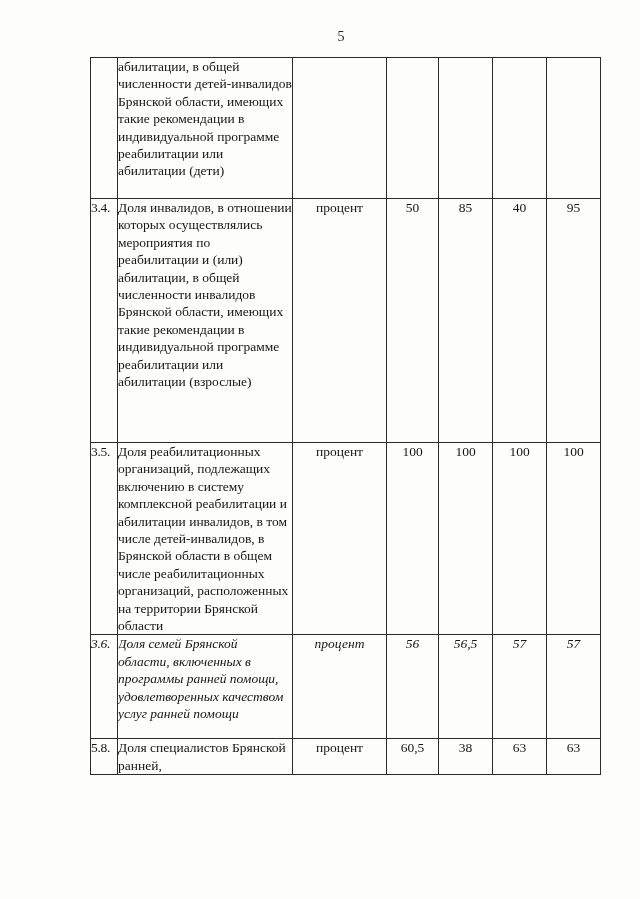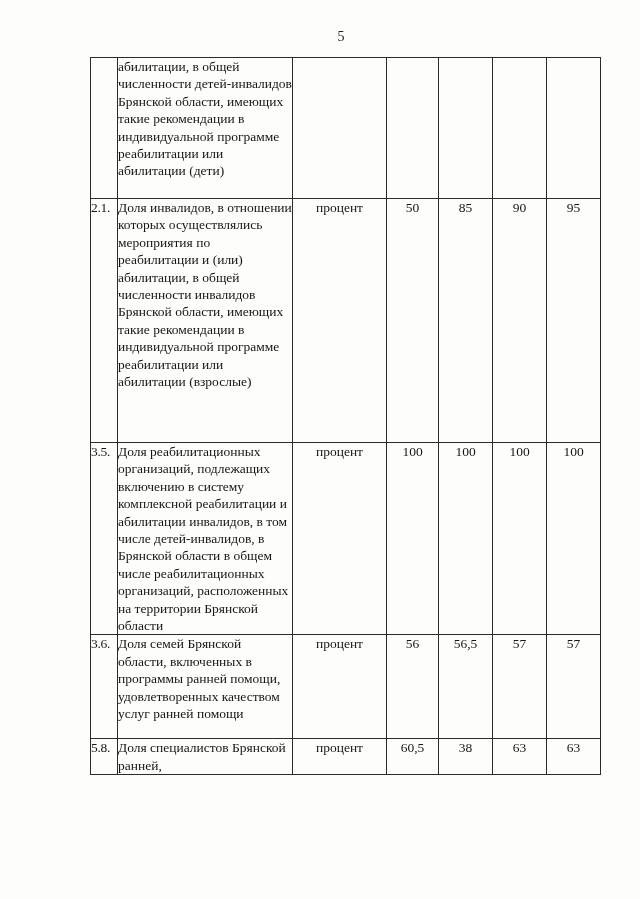--- a/index.html
+++ b/index.html
@@ -56,21 +56,21 @@
     text-align: center;
     padding: 2px 1px 0 1px;
   }
   td.val {
     text-align: center;
     vertical-align: middle;
   }
   tr.r0 { height: 141px; }
   tr.r1 { height: 244px; }
   tr.r2 { height: 182px; }
-  tr.r3 { height: 104px; }
+  tr.r3 { height: 104px; font-style: italic; }
   tr.r4 { height: 35px; }
 </style>
 </head>
 <body>
 
 <div class="page">
 
   <div class="page-number">5</div>
 
   <table class="doc-table">
@@ -87,26 +87,26 @@
       <tr class="r0">
         <td class="num"></td>
         <td class="ind">абилитации, в общей численности детей-инвалидов Брянской области, имеющих такие рекомендации в индивидуальной программе реабилитации или абилитации (дети)</td>
         <td class="unit"></td>
         <td class="val"></td>
         <td class="val"></td>
         <td class="val"></td>
         <td class="val"></td>
       </tr>
       <tr class="r1">
-        <td class="num">2.1.</td>
+        <td class="num">3.4.</td>
         <td class="ind">Доля инвалидов, в отношении которых осуществлялись мероприятия по реабилитации и (или) абилитации, в общей численности инвалидов Брянской области, имеющих такие рекомендации в индивидуальной программе реабилитации или абилитации (взрослые)</td>
         <td class="unit">процент</td>
         <td class="val">50</td>
         <td class="val">85</td>
-        <td class="val">90</td>
+        <td class="val">40</td>
         <td class="val">95</td>
       </tr>
       <tr class="r2">
         <td class="num">3.5.</td>
         <td class="ind">Доля реабилитационных организаций, подлежащих включению в систему комплексной реабилитации и абилитации инвалидов, в том числе детей-инвалидов, в Брянской области в общем числе реабилитационных организаций, расположенных на территории Брянской области</td>
         <td class="unit">процент</td>
         <td class="val">100</td>
         <td class="val">100</td>
         <td class="val">100</td>
         <td class="val">100</td>

